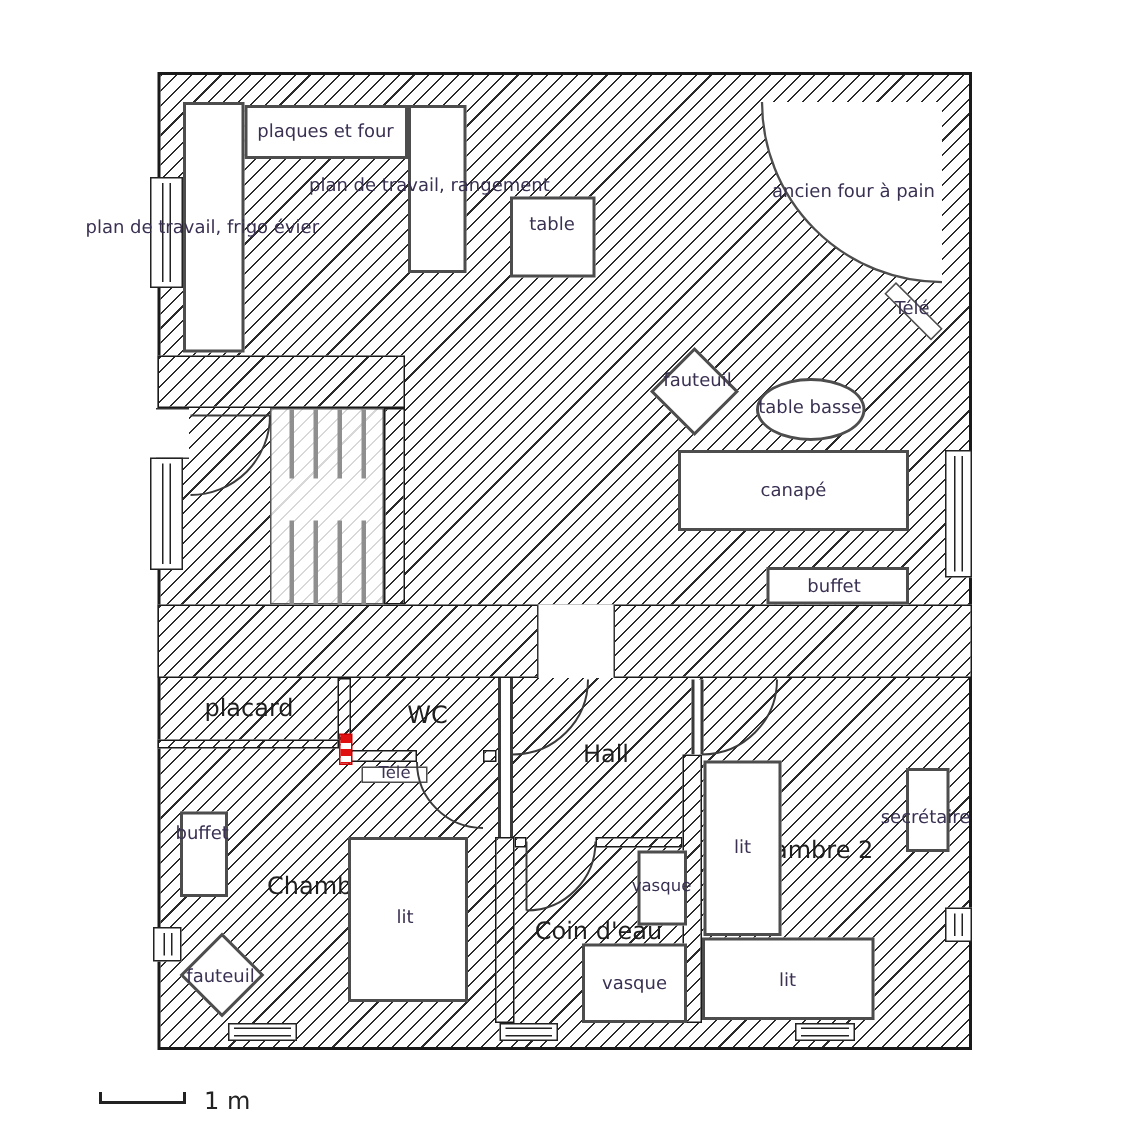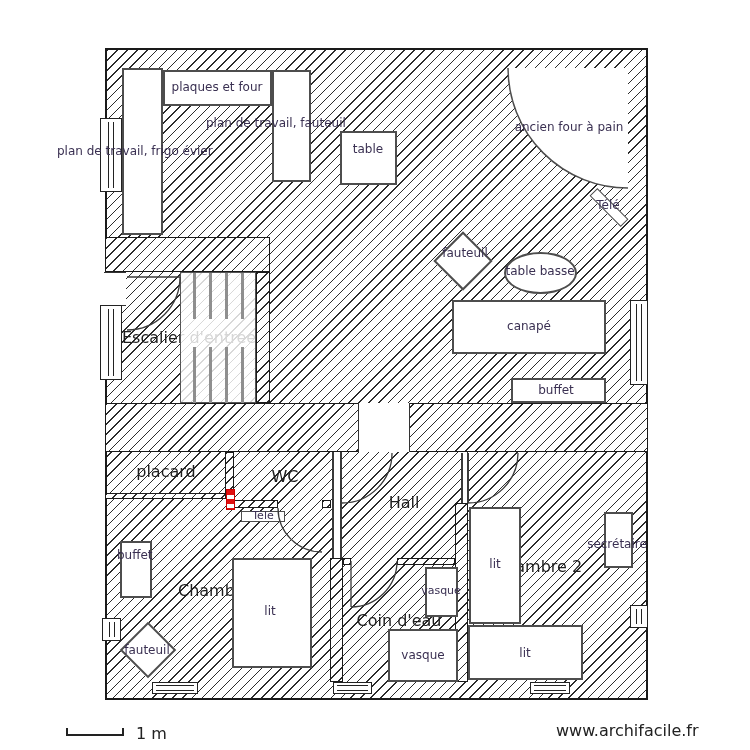--- a/index.html
+++ b/index.html
@@ -107,46 +107,44 @@
   <svg class="overlay" width="750" height="750" viewBox="0 0 750 750">
     <path d="M 628 68 L 508 68 A 120 120 0 0 0 628 188 Z" fill="#ffffff" stroke="none"></path>
     <path d="M 508 68 A 120 120 0 0 0 628 188" fill="none" stroke="#4d4d4d" stroke-width="1.5"></path>
     <path d="M 127 277 L 180 277 M 180 277 A 53 53 0 0 1 127 330" fill="none" stroke="#3a3a3a" stroke-width="1.3"></path>
     <path d="M 392 453 A 50 50 0 0 1 342 503" fill="none" stroke="#3a3a3a" stroke-width="1.3"></path>
     <path d="M 518 453 A 50 50 0 0 1 468 503" fill="none" stroke="#3a3a3a" stroke-width="1.3"></path>
     <path d="M 278 508 A 44 44 0 0 0 322 552" fill="none" stroke="#3a3a3a" stroke-width="1.3"></path>
     <path d="M 351 561 L 351 607 M 351 607 A 46 46 0 0 0 397 561" fill="none" stroke="#3a3a3a" stroke-width="1.3"></path>
   </svg>
 
-  <div class="lbl room-lbl under" style="left:122px;top:329px;">Escalier d'entrée</div>
   <div class="lbl room-lbl lbl-c" style="left:166px;top:472px;">placard</div>
   <div class="lbl room-lbl lbl-c" style="left:285px;top:477px;text-align:center;">WC</div>
   <div class="lbl room-lbl lbl-c" style="left:404px;top:503px;">Hall</div>
   <div class="lbl room-lbl under" style="left:178px;top:582px;">Chambre 1</div>
   <div class="lbl room-lbl lbl-c" style="left:399px;top:621px;">Coin d'eau</div>
   <div class="lbl room-lbl under" style="left:494px;top:558px;">Chambre 2</div>
 
   <div class="lbl" style="left:57px;top:145px;">plan de travail, frigo évier</div>
   <div class="lbl lbl-c" style="left:217px;top:88px;">plaques et four</div>
-  <div class="lbl" style="left:206px;top:117px;">plan de travail, fauteuil</div>
+  <div class="lbl" style="left:206px;top:117px;">plan de travail, rangement</div>
   <div class="lbl lbl-c" style="left:368px;top:150px;">table</div>
   <div class="lbl lbl-c" style="left:569px;top:128px;">ancien four à pain</div>
   <div class="lbl lbl-c" style="left:608px;top:206px;">Télé</div>
   <div class="lbl lbl-c" style="left:465px;top:254px;">fauteuil</div>
   <div class="lbl lbl-c" style="left:540px;top:272px;">table basse</div>
   <div class="lbl lbl-c" style="left:529px;top:327px;">canapé</div>
   <div class="lbl lbl-c" style="left:556px;top:391px;">buffet</div>
 
   <div class="lbl lbl-c" style="left:263px;top:516px;font-size:11px;">Télé</div>
   <div class="lbl" style="left:117px;top:549px;">buffet</div>
   <div class="lbl lbl-c" style="left:270px;top:612px;">lit</div>
   <div class="lbl lbl-c" style="left:147px;top:651px;">fauteuil</div>
   <div class="lbl lbl-c" style="left:441px;top:591px;font-size:11px;">vasque</div>
   <div class="lbl lbl-c" style="left:423px;top:656px;">vasque</div>
   <div class="lbl lbl-c" style="left:495px;top:565px;">lit</div>
   <div class="lbl lbl-c" style="left:617px;top:545px;">secrétaire</div>
   <div class="lbl lbl-c" style="left:525px;top:654px;">lit</div>
 
   <div class="scalebar" style="left:66px;top:728px;width:58px;height:8px;"></div>
   <div class="footer-txt" style="left:136px;top:724px;">1 m</div>
-  <div class="footer-txt" style="left:556px;top:721px;">www.archifacile.fr</div>
 
 </div>
 
 </body></html>

